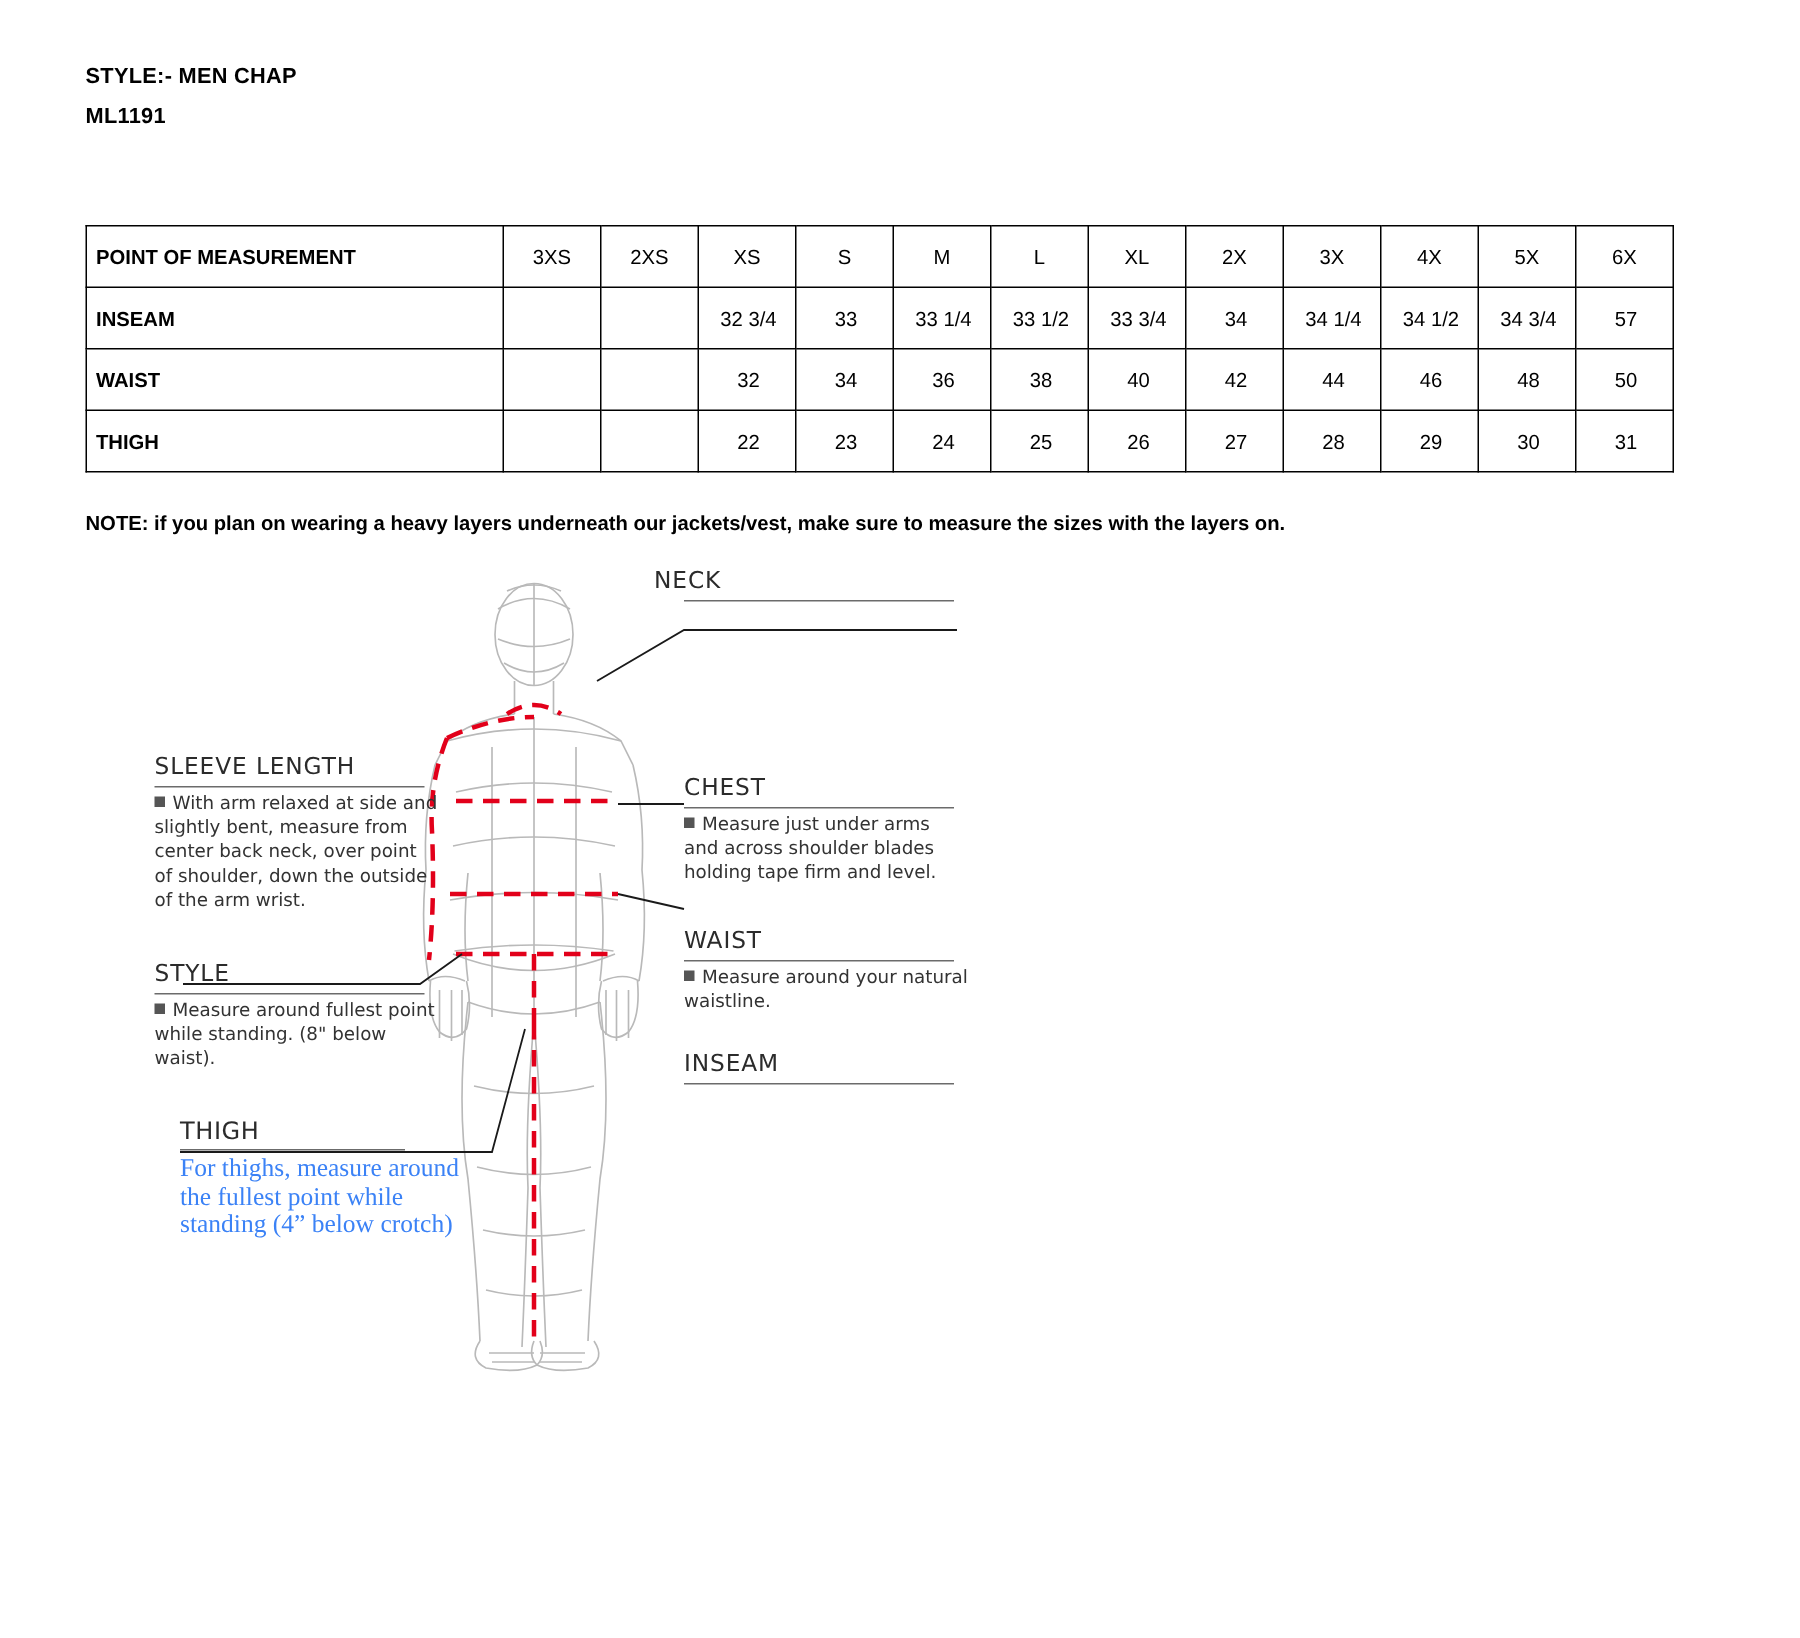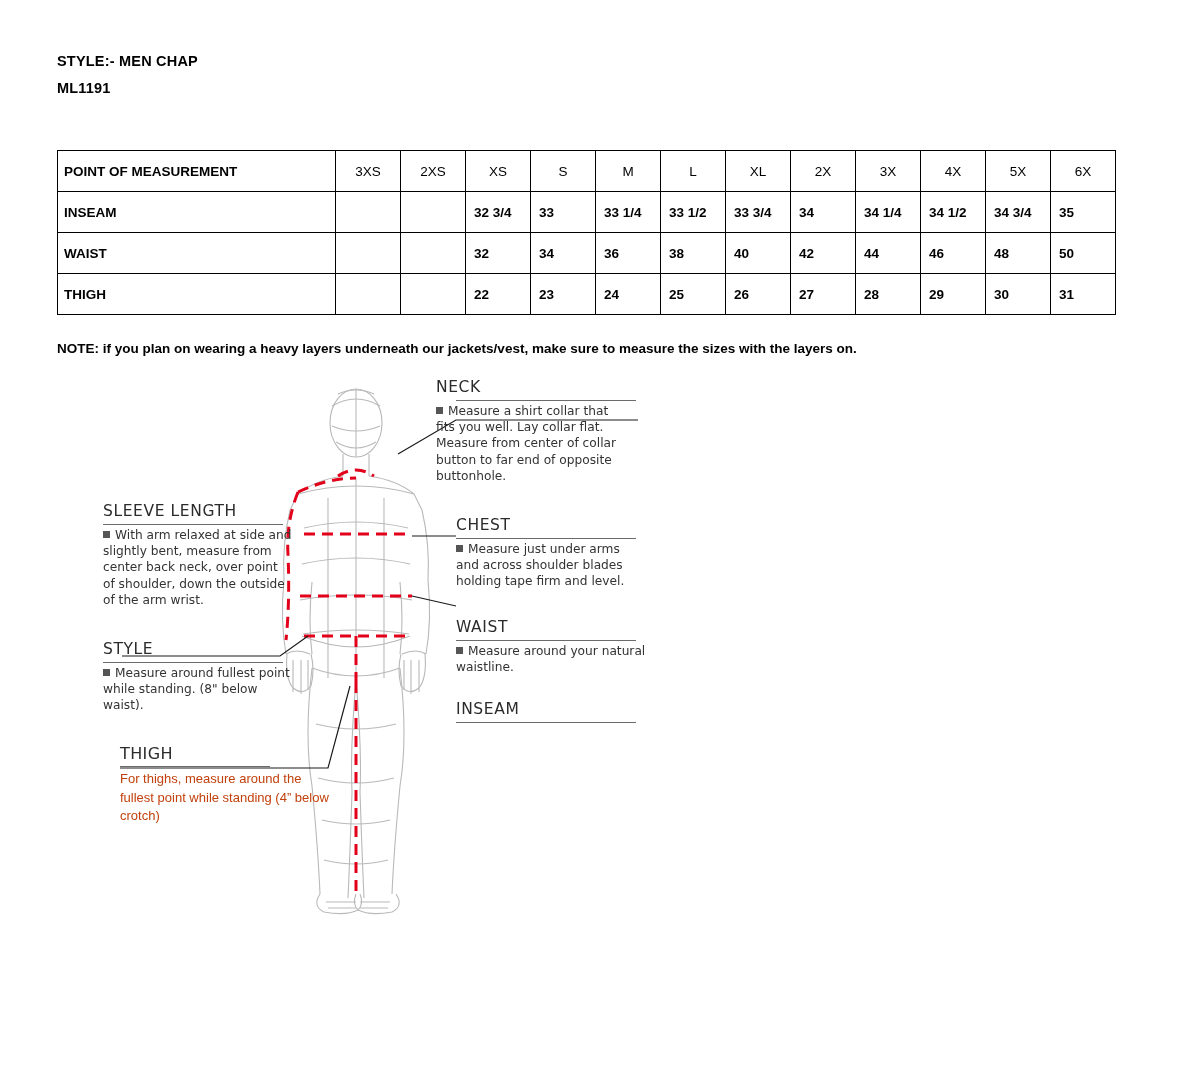--- a/index.html
+++ b/index.html
@@ -19,21 +19,21 @@
   .page {
     position: absolute;
     top: 0; left: 0;
     width: 1200px;
     height: 1092px;
   }
 
   .title-block {
     position: absolute;
     left: 57px;
-    top: 48px;
+    top: 38px;
   }
   .title-line {
     font-size: 14.5px;
     font-weight: bold;
     letter-spacing: 0.2px;
     line-height: 27px;
     white-space: nowrap;
   }
 
   
@@ -61,22 +61,22 @@
   }
   table.size-table th.size-head {
     text-align: center;
     font-weight: normal;
   }
   table.size-table td.row-label {
     text-align: left;
     font-weight: bold;
   }
   table.size-table td.val {
-    text-align: left;
-    font-weight: bold;
+    text-align: center;
+    font-weight: normal;
     padding-left: 8px;
   }
   col.c-label { width: 278px; }
   col.c-size  { width: 65px; }
 
   .note {
     position: absolute;
     left: 57px;
     top: 341px;
     font-size: 13.5px;
@@ -115,24 +115,24 @@
   }
   .callout .body .bullet {
     display: inline-block;
     width: 7px;
     height: 7px;
     background: #555;
     margin-right: 5px;
     vertical-align: 1px;
   }
   .callout.thigh .body {
-    font-family: Liberation Sans, sans-serif;
-    font-size: 13px;
+    font-family: Liberation Serif, serif;
+    font-size: 17px;
     line-height: 18.5px;
-    color: #c2410c;
+    color: #3b82f6;
   }
   .callout.thigh .head {
     font-size: 16px;
     letter-spacing: 0.4px;
   }
 
   .rule {
     position: absolute;
     border-top: 1px solid #6b6b6b;
   }
@@ -187,21 +187,21 @@
         <td class="val"></td>
         <td class="val">32 3/4</td>
         <td class="val">33</td>
         <td class="val">33 1/4</td>
         <td class="val">33 1/2</td>
         <td class="val">33 3/4</td>
         <td class="val">34</td>
         <td class="val">34 1/4</td>
         <td class="val">34 1/2</td>
         <td class="val">34 3/4</td>
-        <td class="val">35</td>
+        <td class="val">57</td>
       </tr>
       <tr>
         <td class="row-label">WAIST</td>
         <td class="val"></td>
         <td class="val"></td>
         <td class="val">32</td>
         <td class="val">34</td>
         <td class="val">36</td>
         <td class="val">38</td>
         <td class="val">40</td>
@@ -310,21 +310,20 @@
         <path d="M338 86 L396 52 L578 52"></path>
         <path d="M352 168 L396 168"></path>
         <path d="M352 228 L396 238"></path>
         <path d="M248 268 L220 288 L62 288"></path>
         <path d="M290 318 L268 400 L60 400"></path>
       </g>
     </svg>
 
     <div class="callout neck" style="left:376px; top:10px; width:190px;">
       <div class="head">NECK</div>
-      <div class="body"><span class="bullet"></span><span>Measure a shirt collar that fits you well. Lay collar flat. Measure from center of collar button to far end of opposite buttonhole.</span></div>
     </div>
 
     <div class="callout chest" style="left:396px; top:148px; width:190px;">
       <div class="head">CHEST</div>
       <div class="body"><span class="bullet"></span><span>Measure just under arms and across shoulder blades holding tape firm and level.</span></div>
     </div>
 
     <div class="callout sleeve" style="left:43px; top:134px; width:190px;">
       <div class="head">SLEEVE LENGTH</div>
       <div class="body"><span class="bullet"></span><span>With arm relaxed at side and slightly bent, measure from center back neck, over point of shoulder, down the outside of the arm wrist.</span></div>

